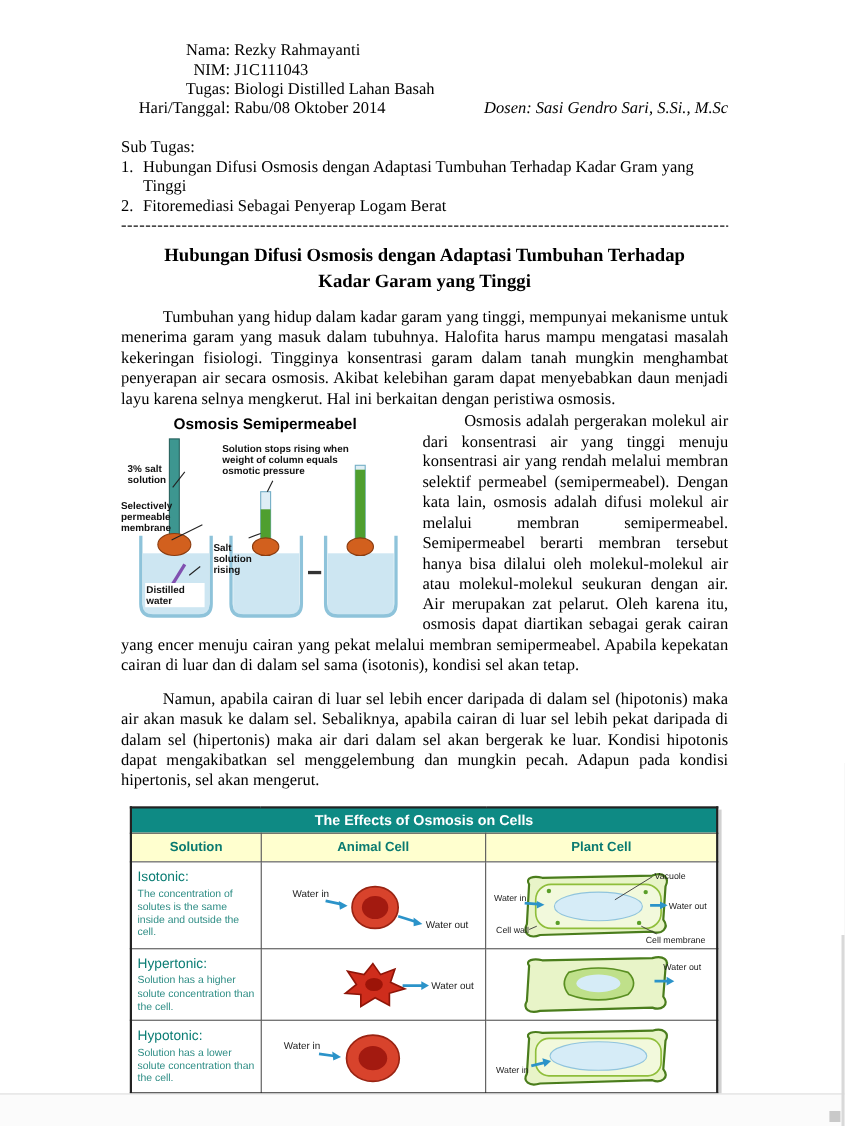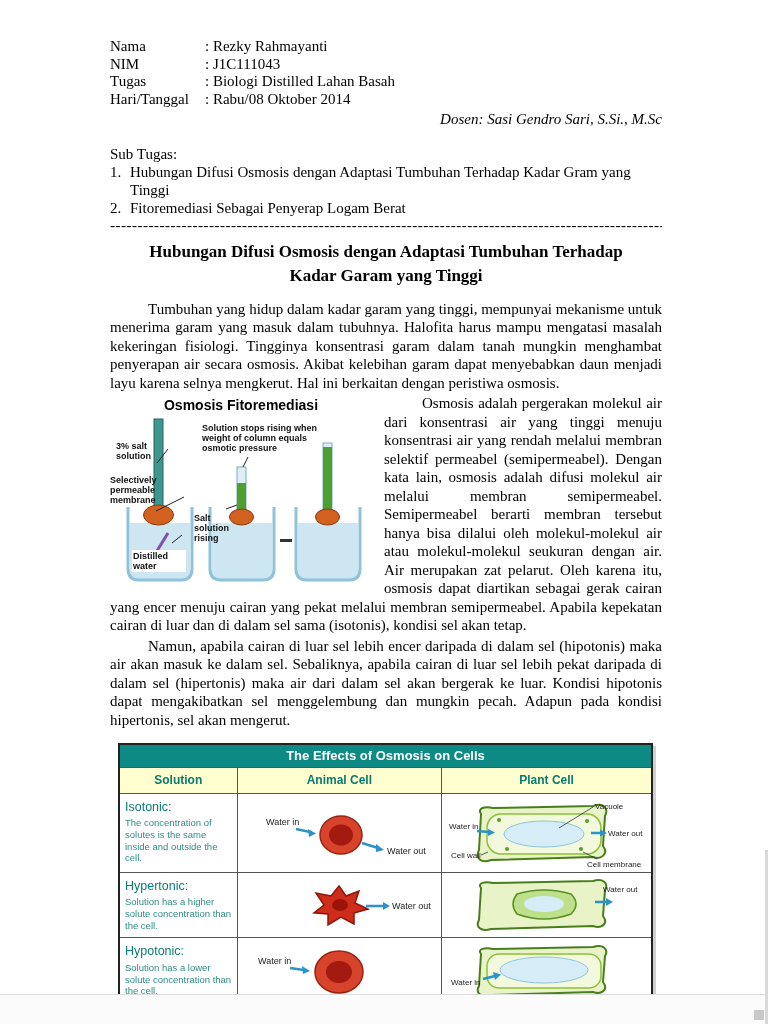--- a/index.html
+++ b/index.html
@@ -3,39 +3,39 @@
 <meta charset="utf-8">
 <style>
   * { margin:0; padding:0; box-sizing:border-box; }
   html,body { background:#e9e9e9; }
   body { font-family:"Liberation Serif", serif; }
   .page { width:768px; height:1024px; background:#ffffff; position:relative; overflow:hidden; margin:0 auto; }
   .content { padding:38px 106px 0 110px; font-size:15px; line-height:1.22; color:#000; }
 
   
   .hdr-row { display:flex; line-height:17.5px; }
-  .hdr-label { width:95px; flex:0 0 95px; }
+  .hdr-label { width:95px; flex:0 0 95px;text-align:right; }
   .hdr-value { white-space:nowrap; }
-  .dosen { margin-left:auto; font-style:italic;margin-top:20px; }
+  .dosen { margin-left:auto; font-style:italic; }
 
   
   .subtasks { margin-top:14px; }
   .sub-heading { line-height:18px;margin-top:17px; }
   .sub-item { display:flex; line-height:18px; }
   .sub-num { width:20px; flex:0 0 20px; }
   .sub-text { flex:1; }
 
   .divider { line-height:16px; white-space:nowrap; overflow:hidden; letter-spacing:0.5px; }
 
   .doc-title { font-size:17px; font-weight:bold; text-align:center; line-height:1.4; margin:7px 24px 12px 24px; }
 
   .para { text-align:justify; text-indent:38px; line-height:18.5px; margin-bottom:2px; }
   .para-flow { margin-top:2px; }
   .para-flow::after { content:""; display:block; clear:both; }
-  .p3 { clear:left; margin-top:0; }
+  .p3 { clear:left; margin-top:10px; }
 
   
   .osmo-figure { float:left; width:262px; height:198px; position:relative; margin:3px 12px 2px 0; }
   .fig-title { font-family:"Liberation Sans", sans-serif; font-weight:bold; font-size:14px; text-align:center; }
   .fig-svg { position:absolute; left:0; top:20px; width:262px; height:176px; }
   .fig-label { position:absolute; font-family:"Liberation Sans", sans-serif; font-weight:bold; font-size:9px; line-height:1.12; color:#111; }
   .lbl-salt { left:6px; top:44px; width:52px; }
   .lbl-stops { left:92px; top:26px; width:130px; }
   .lbl-membrane { left:0px; top:78px; width:76px; }
   .lbl-rising { left:84px; top:96px; width:46px;margin-top:20px; }
@@ -100,21 +100,21 @@
 
     <div class="divider">------------------------------------------------------------------------------------------------------------------------</div>
 
     <h1 class="doc-title">Hubungan Difusi Osmosis dengan Adaptasi Tumbuhan Terhadap Kadar Garam yang Tinggi</h1>
 
     <p class="para">Tumbuhan yang hidup dalam kadar garam yang tinggi, mempunyai mekanisme untuk menerima garam yang masuk dalam tubuhnya. Halofita harus mampu mengatasi masalah kekeringan fisiologi. Tingginya konsentrasi garam dalam tanah mungkin menghambat penyerapan air secara osmosis. Akibat kelebihan garam dapat menyebabkan daun menjadi layu karena selnya mengkerut. Hal ini berkaitan dengan peristiwa osmosis.</p>
 
     <div class="para-flow">
 
       <div class="osmo-figure">
-        <div class="fig-title">Osmosis Fitoremediasi</div>
+        <div class="fig-title">Osmosis Semipermeabel</div>
         <svg class="fig-svg" viewBox="0 0 262 176">
 
           <rect x="20" y="106" width="60" height="56" fill="#cde6f2"></rect>
           <path d="M18,90 L18,152 Q18,163 29,163 L71,163 Q82,163 82,152 L82,90" fill="none" stroke="#8ec3da" stroke-width="3"></path>
           <rect x="44" y="2" width="9" height="96" fill="#3d9690" stroke="#27625e" stroke-width="1"></rect>
           <ellipse cx="48.5" cy="98" rx="15" ry="10" fill="#d2601e" stroke="#8a3c10" stroke-width="1"></ellipse>
           <line x1="58" y1="116" x2="42" y2="142" stroke="#8050b0" stroke-width="3"></line>
           <polygon points="40,147 48,141 42,135" fill="#8050b0"></polygon>
 
           <rect x="102" y="106" width="60" height="56" fill="#cde6f2"></rect>

